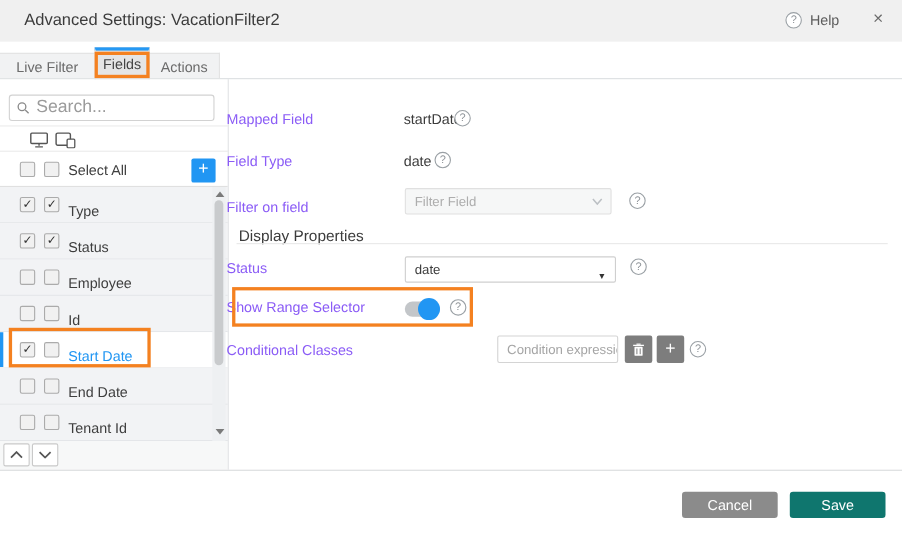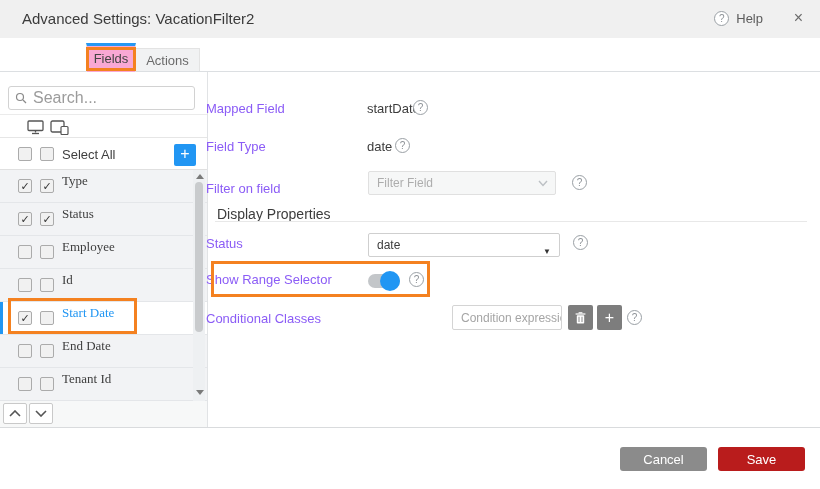--- a/index.html
+++ b/index.html
@@ -18,21 +18,21 @@
   .qicon { display:inline-block; width:15px; height:15px; border:1px solid #9aa0a5; border-radius:50%;
            color:#8d9297; font-size:10px; line-height:13px; text-align:center; background:#fff; }
 
   
   .tabbar { position:absolute; top:38px; left:0; width:820px; height:34px; background:#fff;
             border-bottom:1px solid #dcdfe2; }
   .tab { position:absolute; bottom:0; height:23px; background:#f1f2f3; border:1px solid #e3e3e3; border-bottom:none;
          color:#6b6b6b; font-size:13px; display:flex; align-items:center; justify-content:center; cursor:pointer; }
   .tab.t0 { left:0; width:87px; border-left:none; }
   .tab.t2 { left:135px; width:65px; }
-  .tab.active { left:86px; width:50px; height:29px; bottom:-1px; background:#f9a8d4; z-index:2;
+  .tab.active { left:86px; width:50px; height:29px; bottom:-1px; background:#e5e5e5; z-index:2;
                 border:1px solid #e3e3e3; border-bottom:none; border-top:3px solid #2598f3; color:#444; }
   .annot-inline { border:3px solid #f48120; padding:1px 5px 2px; }
 
   
   .search-box { position:absolute; left:8px; top:86px; width:187px; height:24px; }
   .search-box input { width:100%; height:100%; border:1px solid #d2d2d2; border-radius:3px; padding-left:24px;
                       font-size:16px; color:#555; outline:none; font-family:"Liberation Sans", sans-serif; }
   .search-box input::placeholder { color:#9b9b9b; }
   .search-ic { position:absolute; left:7px; top:6px; }
   .device-row { position:absolute; left:0; top:114px; width:207px; height:24px;
@@ -42,21 +42,21 @@
   .cb { position:absolute; top:9px; width:14px; height:14px; border:1px solid #ababab; background:#f1f1f1;
         border-radius:2px; font-size:11px; line-height:13px; text-align:center; color:#333; cursor:pointer; }
   .cb.c1 { left:18px; } .cb.c2 { left:40px; }
   .rowlabel { position:absolute; left:62px; top:9px; font-size:13px; color:#3e3e3e; cursor:pointer; }
   .add-btn { position:absolute; left:174px; top:6px; width:22px; height:22px; background:#2196f3; color:#fff;
              border-radius:2px; font-size:16px; line-height:20px; text-align:center; cursor:pointer; }
 
   .field-list { position:absolute; left:0; top:170px; width:207px; height:231px; border-bottom:1px solid #d7d7d7; }
   .row { position:absolute; left:0; width:207px; height:33px; background:#f2f3f5; border-bottom:1px solid #e4e6e9; }
   .row .cb { top:9px; }
-  .row .rowlabel { top:3px;font-family:Liberation Serif, serif; }
+  .row .rowlabel { top:14px; }
   .row.selected { background:#fff; box-shadow:inset 3px 0 0 #2196f3; }
   .row.selected .rowlabel { color:#2196f3; }
 
   
   .sb-track { position:absolute; left:193px; top:170px; width:12px; height:231px; background:#eef0f2; }
   .sb-thumb { position:absolute; left:195px; top:182px; width:8px; height:150px; background:#c9cbcd; border-radius:4px; cursor:pointer; }
   .tri-up { position:absolute; left:196px; top:174px; width:0; height:0;
             border-left:4px solid transparent; border-right:4px solid transparent; border-bottom:5px solid #7a7a7a; cursor:pointer; }
   .tri-down { position:absolute; left:196px; top:390px; width:0; height:0;
               border-left:4px solid transparent; border-right:4px solid transparent; border-top:5px solid #7a7a7a; cursor:pointer; }
@@ -90,37 +90,38 @@
   .sq-btn { position:absolute; top:305px; width:25px; height:25px; background:#7d7d7d; border-radius:2px;
             display:flex; align-items:center; justify-content:center; color:#fff; cursor:pointer; }
 
   .annotation { position:absolute; border:3px solid #f48120; pointer-events:none; z-index:5; }
 
   
   .footer-line { position:absolute; left:0; top:427px; width:820px; height:1px; background:#d9dbdd; }
   .btn { position:absolute; top:447px; width:87px; height:24px; border:none; border-radius:3px; color:#fff;
          font-size:13px; font-family:"Liberation Sans", sans-serif; cursor:pointer; }
   .btn.cancel { left:620px; background:#8b8b8b; }
-  .btn.save { left:718px; background:#b91c1c; }
+  .btn.save { left:718px; background:#0f766e; }
 </style>
 </head>
 <body>
 
 <div id="window">
 
   <div class="header">
     <div class="title">Advanced Settings: VacationFilter2</div>
     <div class="help-wrap">
       <span class="qicon">?</span>
       <span class="help-label">Help</span>
     </div>
     <div class="close-x">×</div>
   </div>
 
   <div class="tabbar">
+    <div class="tab t0">Live Filter</div>
     <div class="tab active">
       <span class="annot-inline">Fields</span>
     </div>
     <div class="tab t2">Actions</div>
   </div>
 
   <div class="search-box">
     <input type="text" placeholder="Search..." style="">
     <svg class="search-ic" width="12" height="12">
       <circle cx="5" cy="5" r="3.5" fill="none" stroke="#8a8a8a" stroke-width="1.2"></circle>

